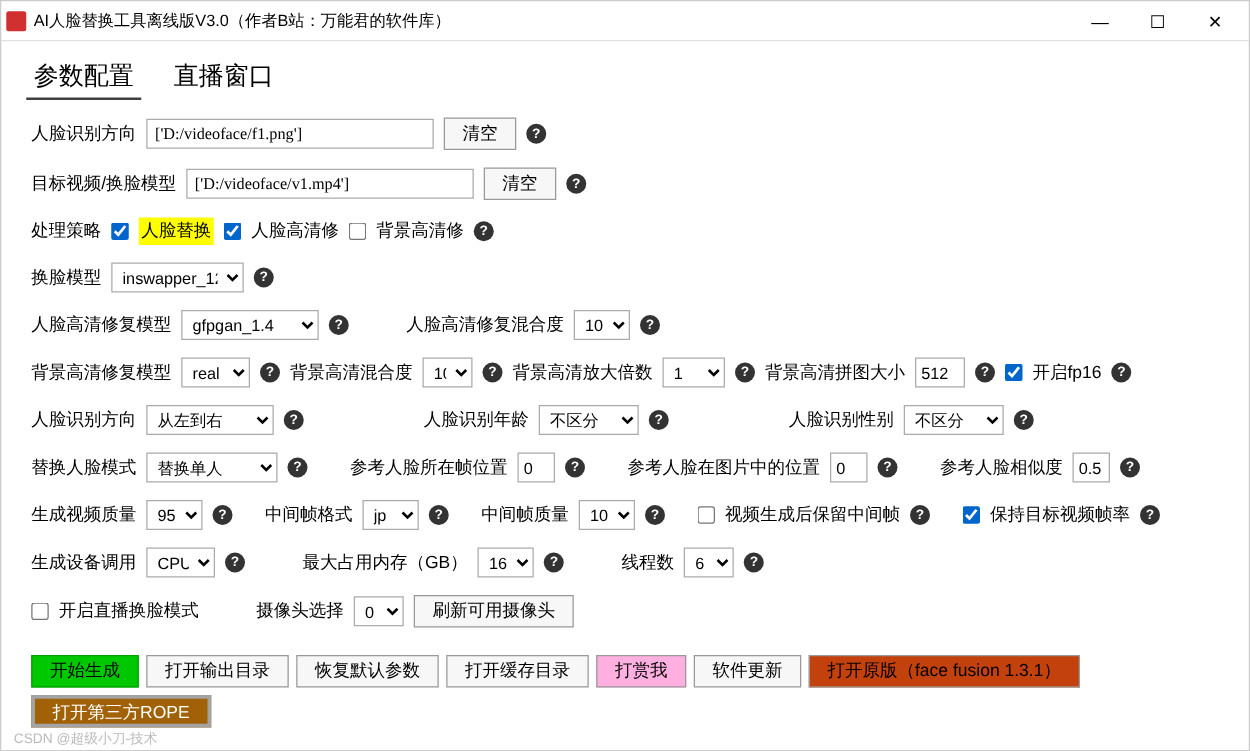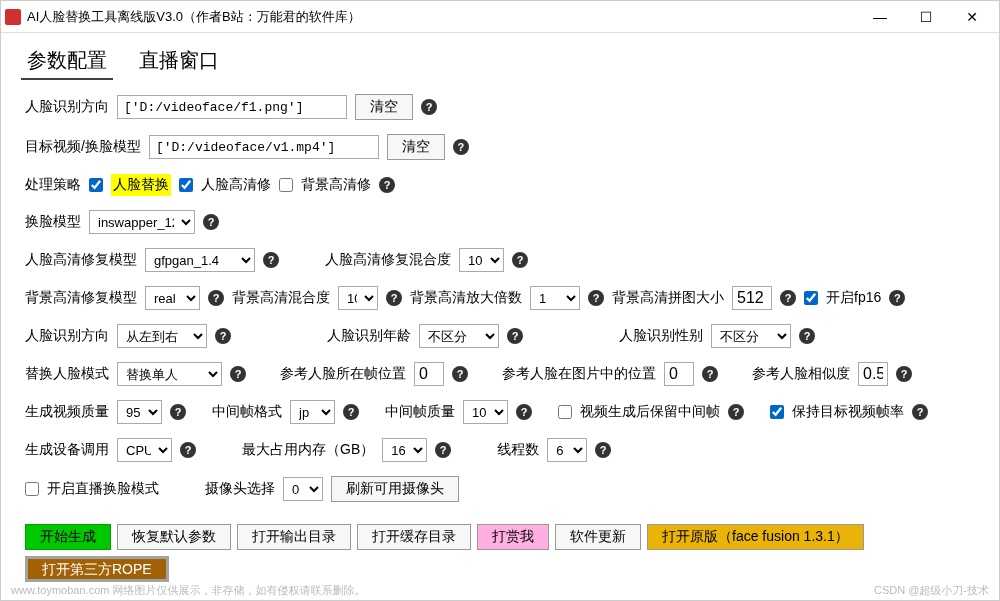--- a/index.html
+++ b/index.html
@@ -8,33 +8,33 @@
 .titlebar { display: flex; align-items: center; height: 32px; border-bottom: 1px solid #e0e0e0; padding: 0 4px; }
 .titlebar .icon { width: 16px; height: 16px; background: #d03030; border-radius: 2px; margin-right: 6px; }
 .titlebar .title { flex: 1; font-size: 13px; }
 .titlebar .ctrl { width: 46px; height: 30px; display: flex; align-items: center; justify-content: center; cursor: pointer; }
 .tabs { display: flex; padding: 10px 20px 0 20px; gap: 20px; }
 .tab { font-size: 20px; padding: 4px 6px; cursor: pointer; border-bottom: 2px solid transparent; }
 .tab.active { border-bottom: 2px solid #404040; }
 .content { padding: 14px 24px; display: flex; flex-direction: column; gap: 14px; }
 .row { display: flex; align-items: center; gap: 8px; flex-wrap: wrap; }
 .lbl { white-space: nowrap; }
-.textin { border: 1px solid #aaa; padding: 2px 6px; font-family: Liberation Mono, monospace; font-size: 13px; height: 24px; }
+.textin { border: 1px solid #aaa; padding: 2px 6px; font-family: Liberation Serif, serif; font-size: 13px; height: 24px; }
 .btn { border: 1px solid #999; background: #f7f7f7; padding: 2px 14px; height: 26px; cursor: pointer; font-size: 14px; font-family: inherit;}
 .select { border: 1px solid #aaa; padding: 2px 4px; height: 24px; font-family: inherit; background:#fff; cursor:pointer; font-size:13px;}
 .help { width: 16px; height: 16px; display: inline-flex; align-items: center; justify-content: center; border-radius: 50%; background: #333; color: #fff; font-size: 11px; font-weight: bold; cursor: default; }
 .chk { width: 14px; height: 14px; cursor: pointer; accent-color: #0066cc;}
 .hl-yellow { background: #ffff00; padding: 2px 2px; }
 .row-actions { display: flex; gap: 6px; margin-top: 8px; flex-wrap: wrap;}
 .btn-green { background: #00c800; color: #000; border:1px solid #00a000;}
 .btn-pink { background: #ffb0e0; color: #000; }
-.btn-yellow { background: #eab308; color: #000; }
+.btn-yellow { background: #c2410c; color: #000; }
 .btn-blue { background: #a16207; color: #fff; border:3px solid #a3a3a3;}
 .footer { position: absolute; bottom: 2px; left: 10px; right: 10px; font-size: 11px; color: #bbb; display: flex; justify-content: space-between; }
-.numin { border:1px solid #aaa; padding:2px 4px; height:24px; font-size:16px; }
+.numin { border:1px solid #aaa; padding:2px 4px; height:24px; font-size:13px; }
 </style>
 </head>
 <body>
 
 <div class="window">
   <div class="titlebar">
     <div class="icon"></div>
     <div class="title">AI人脸替换工具离线版V3.0（作者B站：万能君的软件库）</div>
     <div class="ctrl">—</div>
     <div class="ctrl">☐</div>
@@ -102,21 +102,21 @@
       <span class="lbl">背景高清拼图大小</span>
       <input class="numin" style="width: 40px;" value="512">
       <span class="help">?</span>
       <input type="checkbox" class="chk" checked="" style="">
       <span>开启fp16</span>
       <span class="help">?</span>
     </div>
 
     <div class="row">
       <span class="lbl">人脸识别方向</span>
-      <select class="select" style="width:90px"><option>从左到右</option></select>
+      <select class="select" style="width:102px"><option>从左到右</option></select>
       <span class="help">?</span>
       <span style="width:80px"></span>
       <span class="lbl">人脸识别年龄</span>
       <select class="select" style="width:80px"><option>不区分</option></select>
       <span class="help">?</span>
       <span style="width:80px"></span>
       <span class="lbl">人脸识别性别</span>
       <select class="select" style="width:80px"><option>不区分</option></select>
       <span class="help">?</span>
     </div>
@@ -179,28 +179,27 @@
       <input type="checkbox" class="chk" style="">
       <span>开启直播换脸模式</span>
       <span style="width:30px"></span>
       <span class="lbl">摄像头选择</span>
       <select class="select" style="width:40px"><option>0</option></select>
       <button class="btn">刷新可用摄像头</button>
     </div>
 
     <div class="row row-actions">
       <button class="btn btn-green">开始生成</button>
+      <button class="btn">打开输出目录</button>
       <button class="btn">恢复默认参数</button>
-      <button class="btn">打开输出目录</button>
       <button class="btn">打开缓存目录</button>
       <button class="btn btn-pink">打赏我</button>
       <button class="btn">软件更新</button>
       <button class="btn btn-yellow">打开原版（face fusion 1.3.1）</button>
       <button class="btn btn-blue">打开第三方ROPE</button>
     </div>
 
   </div>
 
   <div class="footer">
-    <span>www.toymoban.com 网络图片仅供展示，非存储，如有侵权请联系删除。</span>
     <span>CSDN @超级小刀-技术</span>
   </div>
 </div>
 
 </body></html>

